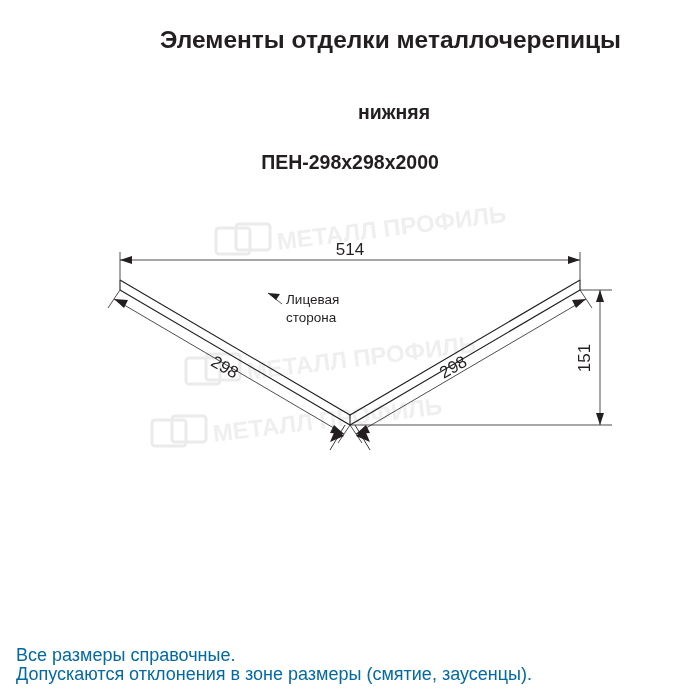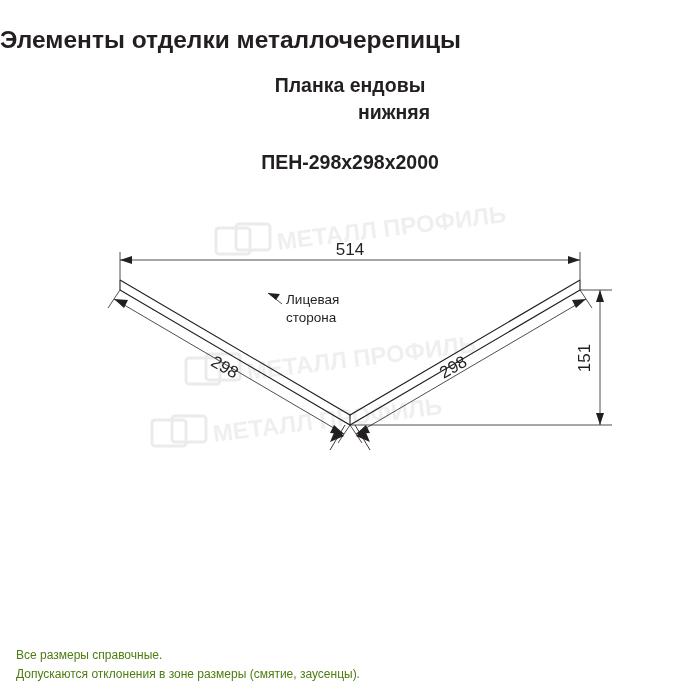--- a/index.html
+++ b/index.html
@@ -18,21 +18,21 @@
   .page {
     position: relative;
     width: 700px;
     height: 700px;
   }
   .title-main {
     position: absolute;
     top: 26px;
     left: 0;
     width: 621px;
-    text-align: left;
+    text-align: right;
     font-size: 24.5px;
     font-weight: bold;
     letter-spacing: 0px;
   }
   .title-sub1 {
     position: absolute;
     top: 74px;
     left: 0;
     width: 700px;
     text-align: center;
@@ -66,23 +66,23 @@
     width: 700px;
     height: 420px;
   }
   .footer {
     position: absolute;
     left: 16px;
     bottom: 16px;
     width: 660px;
   }
   .footer-line {
-    font-size: 12px;
+    font-size: 18px;
     line-height: 19px;
-    color: #4d7c0f;
+    color: #0369a1;
   }
   svg text {
     font-family: "Liberation Sans", sans-serif;
     fill: #231f20;
   }
   .dim-label {
     font-size: 17px;
   }
   .face-label {
     font-size: 13.5px;
@@ -98,21 +98,20 @@
     font-weight: bold;
     font-family: "Liberation Sans", sans-serif;
   }
 </style>
 </head>
 <body>
 
 <div class="page">
 
   <div class="title-main">Элементы отделки металлочерепицы</div>
-  <div class="title-sub1">Планка ендовы</div>
   <div class="title-sub2">нижняя</div>
   <div class="title-code">ПЕН-298x298x2000</div>
 
   <div class="drawing">
     <svg width="700" height="420" viewBox="0 0 700 420">
 
       <g opacity="0.85">
         <rect class="wm" x="216" y="48" width="34" height="26" rx="3"></rect>
         <rect class="wm" x="236" y="44" width="34" height="26" rx="3"></rect>
         <text class="wm-text" x="278" y="70" transform="rotate(-7 278 70)">МЕТАЛЛ ПРОФИЛЬ</text>

